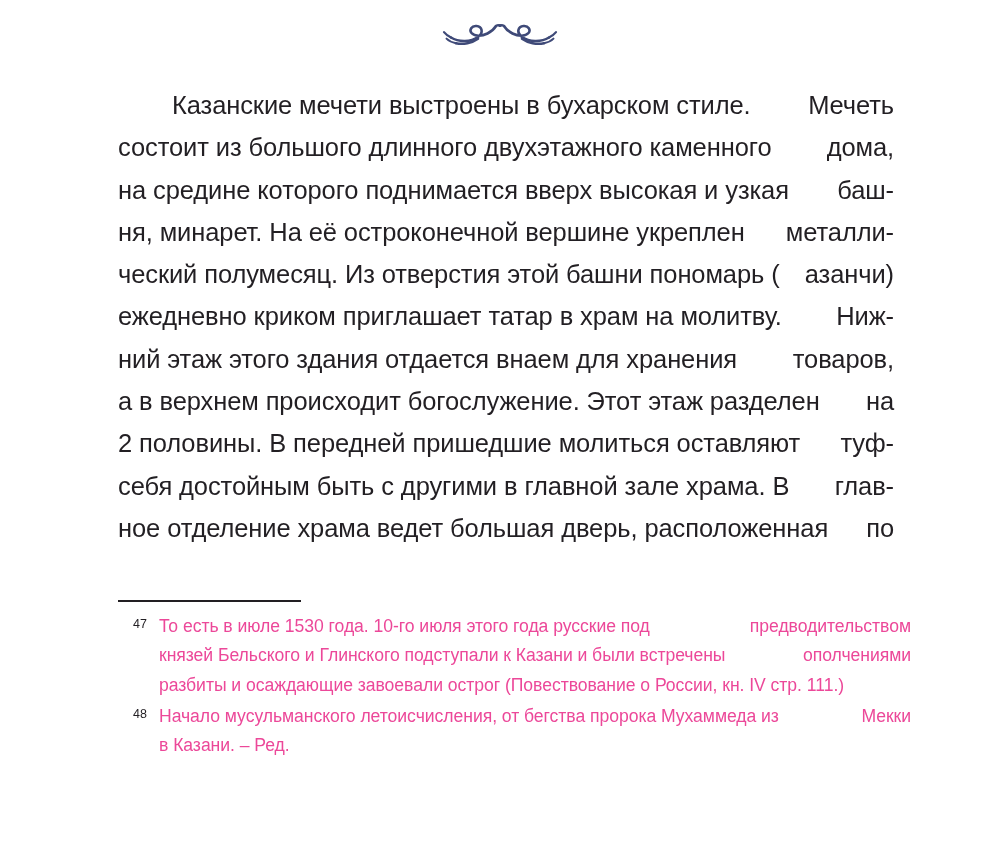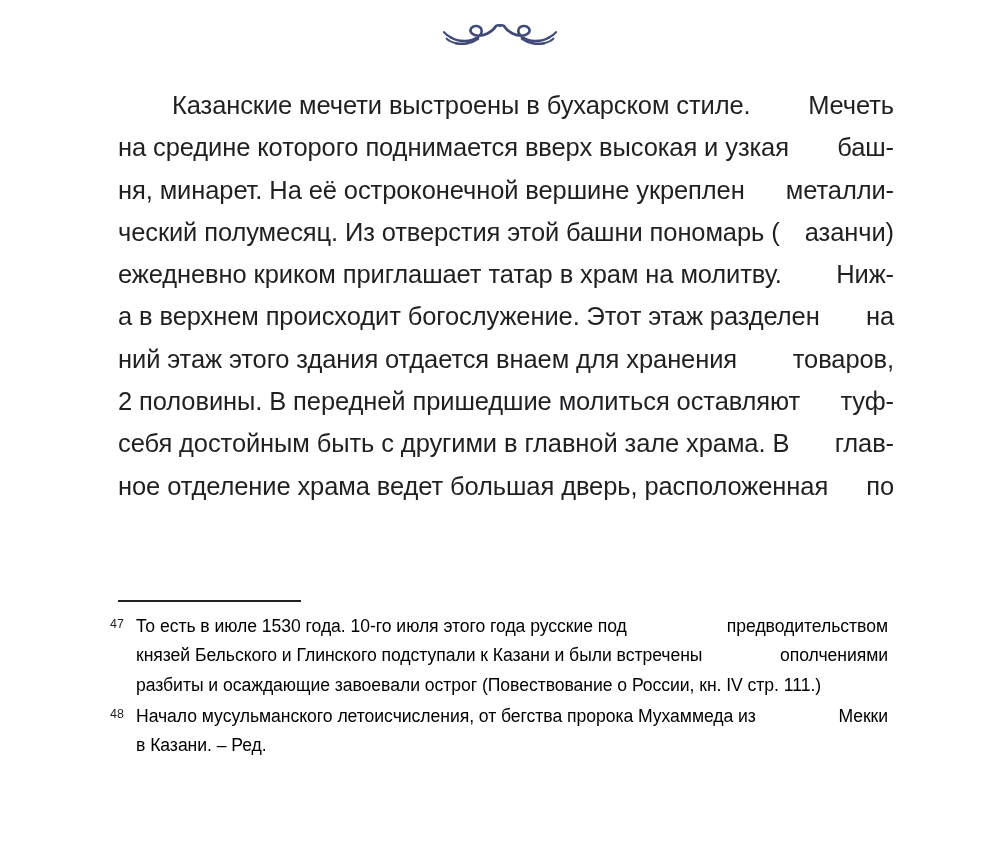--- a/index.html
+++ b/index.html
@@ -74,21 +74,21 @@
     left: 118px;
     top: 600px;
     width: 183px;
     height: 2px;
     background: #221f23;
   }
 
   
   .footnotes {
     position: absolute;
-    left: 110px;
+    left: 133px;
     top: 612px;
     width: 778px;
   }
 
   .footnote {
     position: relative;
     padding-left: 26px;
     margin-bottom: 2px;
   }
 
@@ -97,21 +97,21 @@
     left: 0;
     top: 6px;
     font-size: 12.5px;
     line-height: 1;
     color: #221f23;
   }
 
   .fn-line {
     font-size: 17.6px;
     line-height: 29.3px;
-    color: #000000;
+    color: #ec4899;
     letter-spacing: -0.05px;
     white-space: nowrap;
   }
   .fn-line.justified {
     display: flex;
     justify-content: space-between;
     white-space: normal;
   }
   .fn-line.justified > span {
     white-space: pre;
@@ -144,20 +144,24 @@
     </svg>
   </div>
 
   <div class="body-block">
 
     <div class="body-line justified first">
       <span><span class="indent-spacer"></span><span>Казанские мечети выстроены в бухарском стиле.</span></span>
       <span>Мечеть</span>
     </div>
 
+    <div class="body-line justified">
+      <span>состоит из большого длинного двухэтажного каменного</span>
+      <span>дома,</span>
+    </div>
 
     <div class="body-line justified">
       <span>на средине которого поднимается вверх высокая и узкая</span>
       <span>баш-</span>
     </div>
 
     <div class="body-line justified">
       <span>ня, минарет. На её остроконечной вершине укреплен</span>
       <span>металли-</span>
     </div>
@@ -166,27 +170,27 @@
       <span><span>ческий полумесяц. Из отверстия этой башни пономарь (</span></span>
       <span><span class="ital">азанчи</span><span>)</span></span>
     </div>
 
     <div class="body-line justified">
       <span>ежедневно криком приглашает татар в храм на молитву.</span>
       <span>Ниж-</span>
     </div>
 
     <div class="body-line justified">
+      <span>ний этаж этого здания отдается внаем для хранения</span>
+      <span>товаров,</span>
+    </div>
+
+    <div class="body-line justified">
       <span>а в верхнем происходит богослужение. Этот этаж разделен</span>
       <span>на</span>
-    </div>
-
-    <div class="body-line justified">
-      <span>ний этаж этого здания отдается внаем для хранения</span>
-      <span>товаров,</span>
     </div>
 
     <div class="body-line justified">
       <span>2 половины. В передней пришедшие молиться оставляют</span>
       <span>туф-</span>
     </div>
 
 
     <div class="body-line justified">
       <span>себя достойным быть с другими в главной зале храма. В</span>

